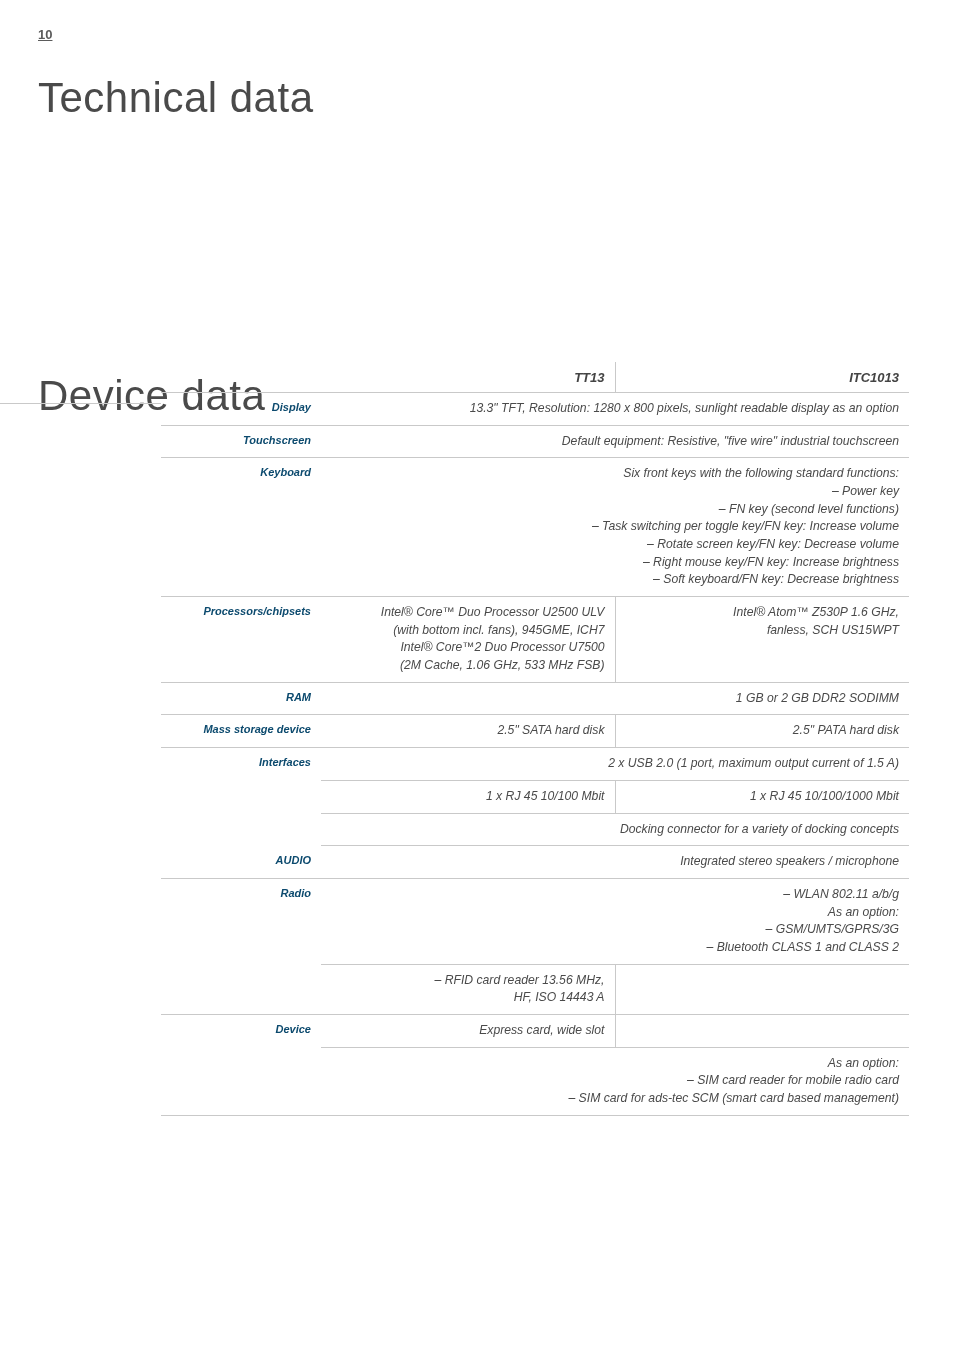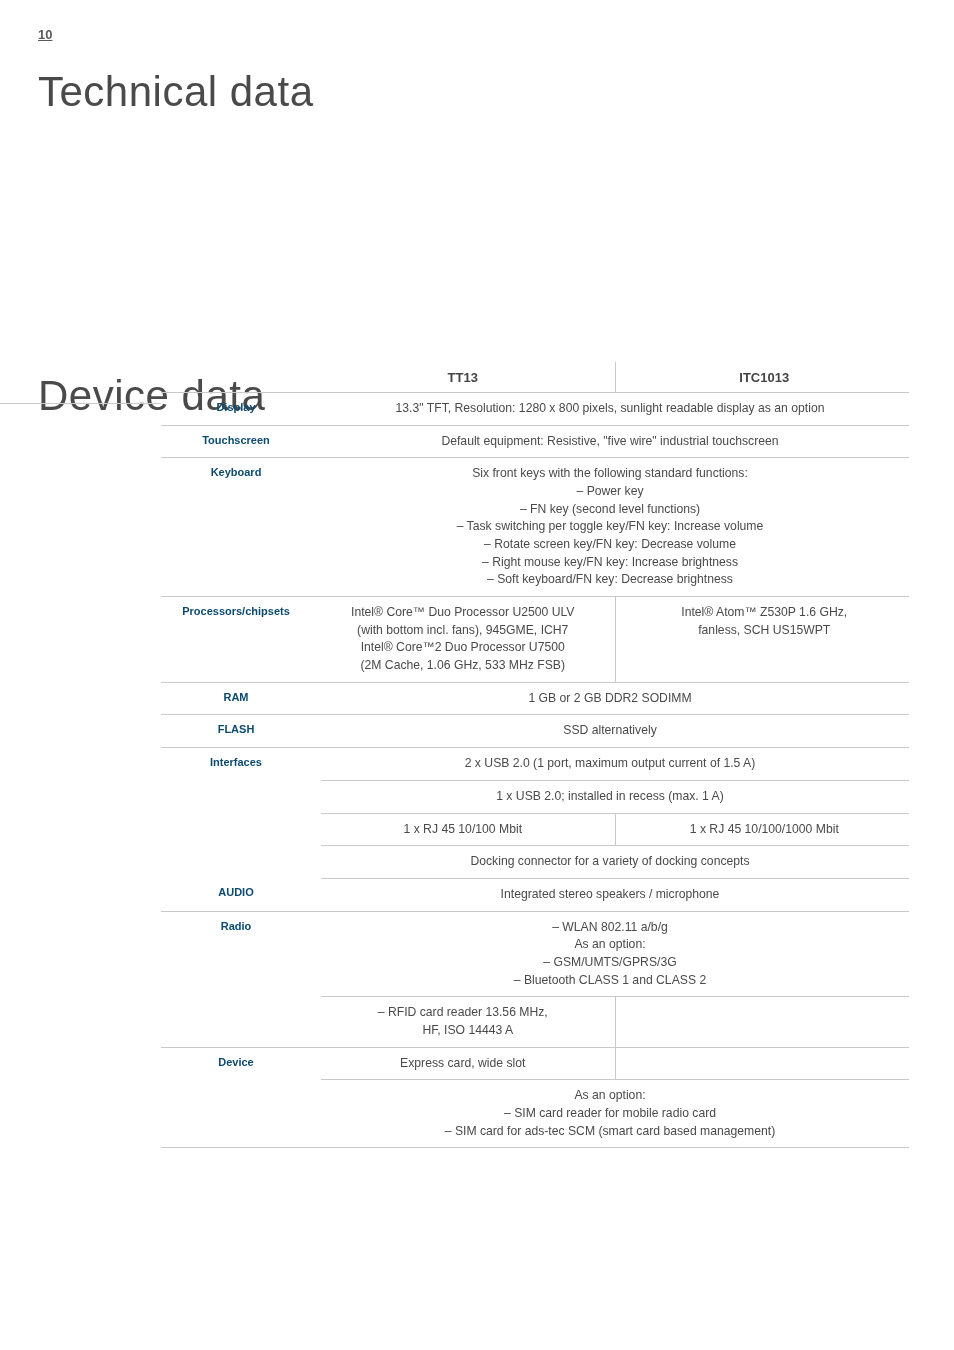--- a/index.html
+++ b/index.html
@@ -18,21 +18,21 @@
     position: absolute;
     top: 26px;
     left: 38px;
     font-weight: 700;
     font-size: 13px;
     color: #5b5b5b;
     text-decoration: underline;
   }
   .h1 {
     position: absolute;
-    top: 62px;
+    top: 68px;
     left: 38px;
     font-size: 42px;
     font-weight: 300;
     letter-spacing: 0.5px;
     color: #4a4a4a;
   }
   .h2 {
     position: absolute;
     top: 366px;
     left: 38px;
@@ -51,22 +51,23 @@
     border-collapse: collapse;
     width: 100%;
   }
   col.c1 { width: 160px; }
   col.c2 { width: 294px; }
   col.c3 { width: 294px; }
   td, th {
     border-bottom: 1px solid #c9c9c9;
     padding: 7px 10px 7px 0;
     vertical-align: top;
-    text-align: center;
+    text-align: right;
     font-weight: 400;
+    font-style: italic;
   }
   th.col-head {
     font-weight: 700;
     font-size: 13px;
     color: #444;
     vertical-align: bottom;
     padding-bottom: 4px;
   }
   th.col-head.spacer { border-bottom: 1px solid #c9c9c9; }
   .label {
@@ -126,33 +127,30 @@
     <td class="label">Processors/chipsets</td>
     <td>Intel® Core™ Duo Processor U2500 ULV<br>(with bottom incl. fans), 945GME, ICH7<br>Intel® Core™2 Duo Processor U7500<br>(2M Cache, 1.06 GHz, 533 MHz FSB)</td>
     <td class="divider-left">Intel® Atom™ Z530P 1.6 GHz,<br>fanless, SCH US15WPT</td>
   </tr>
 
   <tr>
     <td class="label">RAM</td>
     <td colspan="2">1 GB or 2 GB DDR2 SODIMM</td>
   </tr>
 
+  <tr>
+    <td class="label">Mass storage device</td>
+    <td>2.5" SATA hard disk</td>
+    <td class="divider-left">2.5" PATA hard disk</td>
+  </tr>
 
-  <tr>
-    <td class="label">FLASH</td>
-    <td colspan="2">SSD alternatively</td>
-  </tr>
 
   <tr>
     <td class="label" style="border-bottom:none">Interfaces</td>
     <td colspan="2">2 x USB 2.0 (1 port, maximum output current of 1.5 A)</td>
-  </tr>
-  <tr>
-    <td style="border-bottom:none"></td>
-    <td colspan="2">1 x USB 2.0; installed in recess (max. 1 A)</td>
   </tr>
   <tr>
     <td style="border-bottom:none"></td>
     <td>1 x RJ 45 10/100 Mbit</td>
     <td class="divider-left">1 x RJ 45 10/100/1000 Mbit</td>
   </tr>
   <tr>
     <td style="border-bottom:none"></td>
     <td colspan="2">Docking connector for a variety of docking concepts</td>
   </tr>

